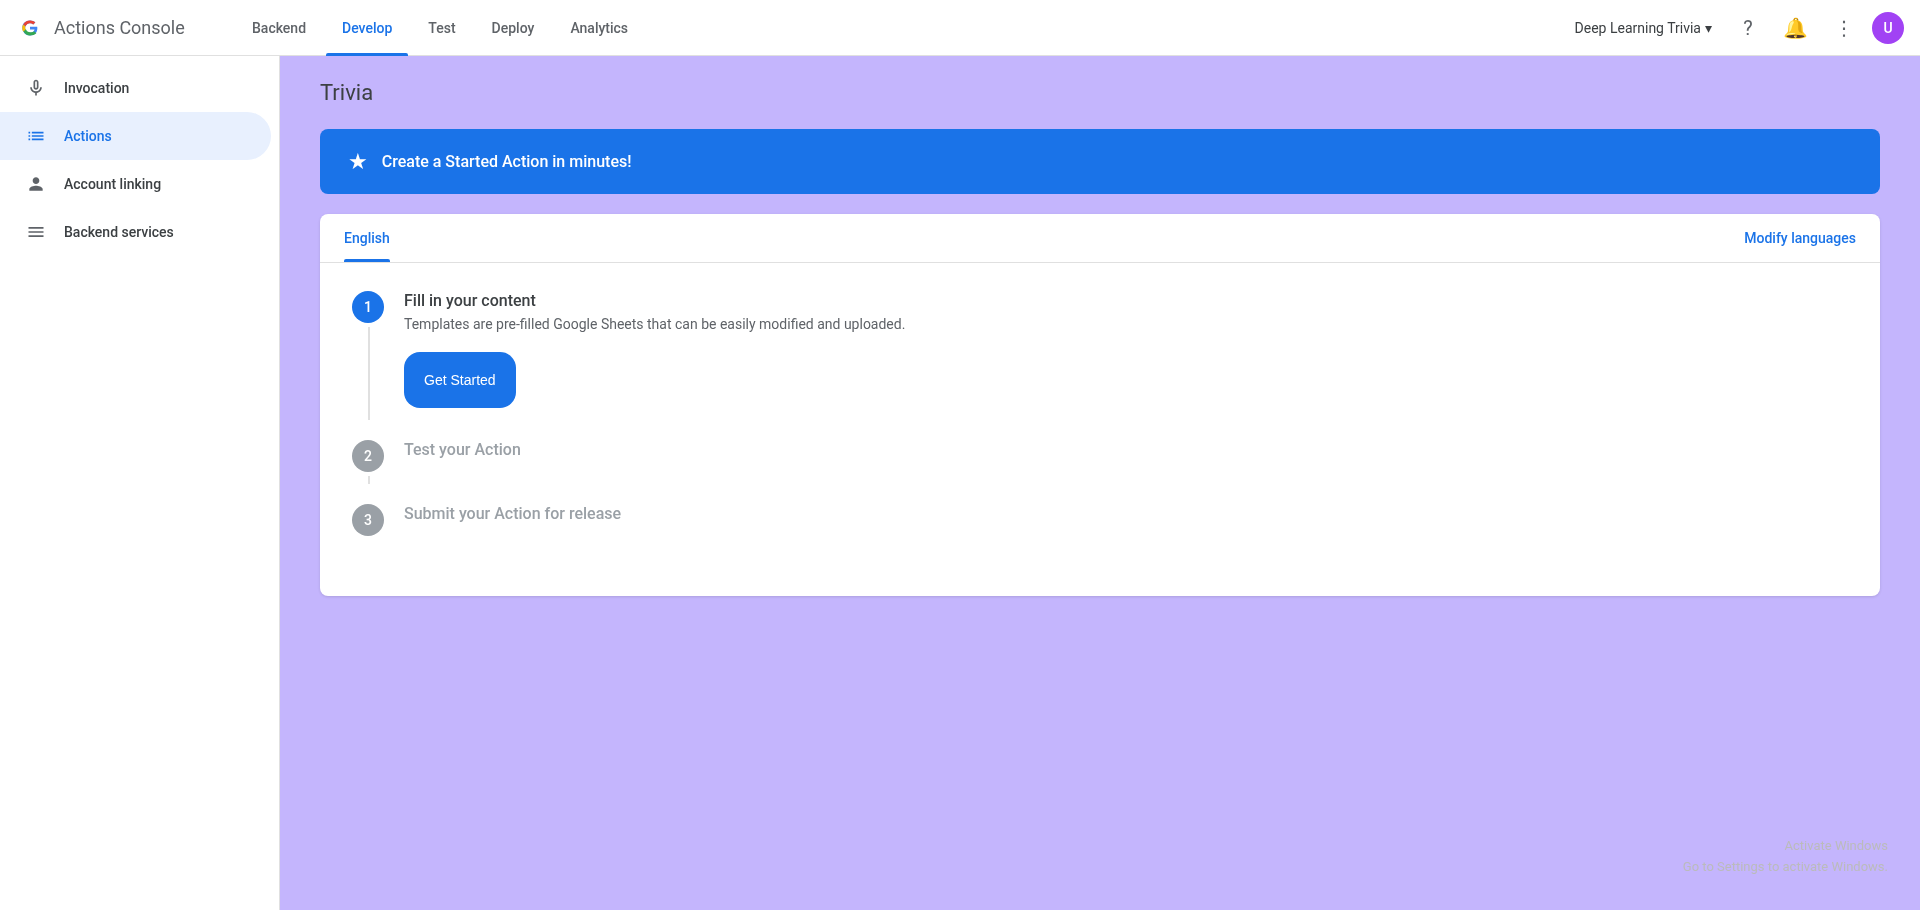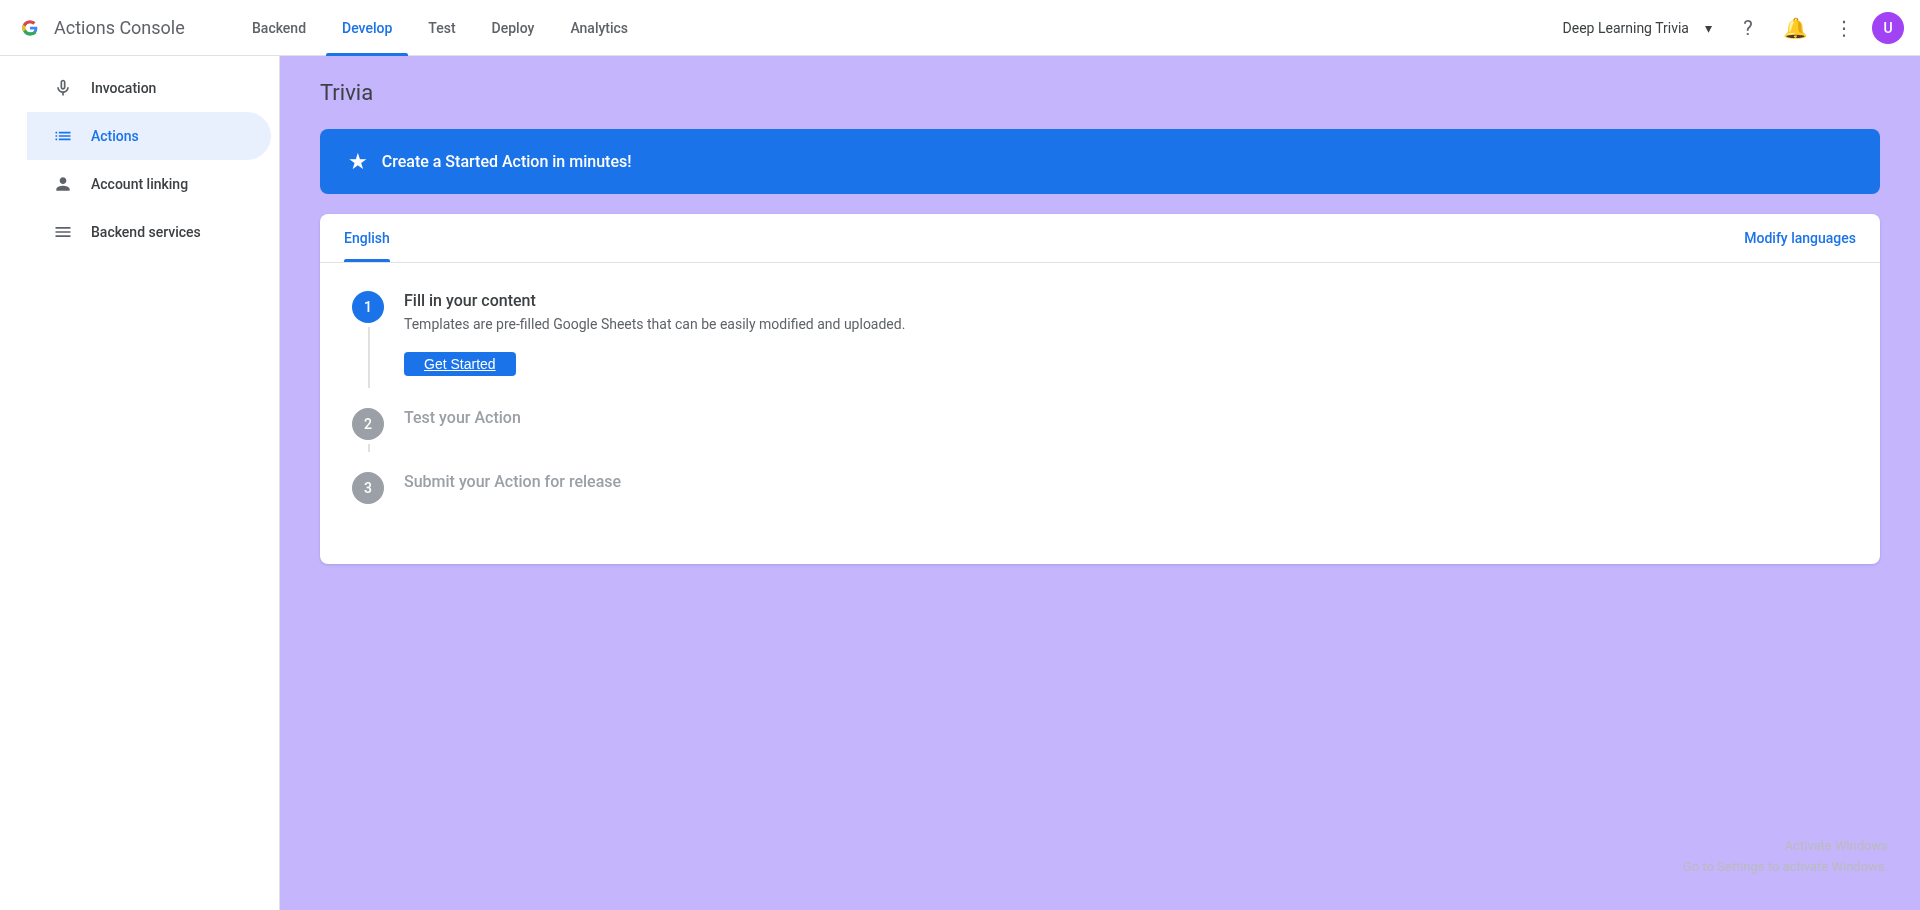--- a/index.html
+++ b/index.html
@@ -61,21 +61,21 @@
     }
     .nav-right {
       display: flex;
       align-items: center;
       gap: 8px;
       margin-left: auto;
     }
     .nav-project {
       display: flex;
       align-items: center;
-      gap: 16px;
+      gap: 4px;
       font-size: 14px;
       color: #3c4043;
       cursor: pointer;
       padding: 6px 8px;
       border-radius: 4px;
     }
     .nav-icon-btn {
       width: 40px;
       height: 40px;
       border-radius: 50%;
@@ -116,21 +116,20 @@
       display: flex;
       align-items: center;
       gap: 16px;
       padding: 0 24px;
       height: 48px;
       cursor: pointer;
       font-size: 14px;
       color: #3c4043;
       border-radius: 0 24px 24px 0;
       margin-right: 8px;
-      margin-left: 27px;
     }
     .sidebar-item.active {
       background: #e8f0fe;
       color: #1a73e8;
       text-align: right;
     }
     .sidebar-item.active .sidebar-icon { color: #1a73e8; }
     .sidebar-icon {
       font-size: 20px;
       color: #5f6368;
@@ -262,26 +261,25 @@
     .step-title.inactive { color: #9aa0a6; }
     .step-desc {
       font-size: 14px;
       color: #5f6368;
       margin-bottom: 20px;
     }
     .get-started-btn {
       background: #1a73e8;
       color: #fff;
       border: none;
-      border-radius: 4px;
-      padding: 4px 20px;
-      font-size: 14px;
-      font-weight: 500;
-      cursor: pointer;
-      text-decoration: underline;
+      border-radius: 16px;
+      padding: 20px 20px;
+      font-size: 14px;
+      font-weight: 500;
+      cursor: pointer;
     }
 
     
     .windows-watermark {
       position: fixed;
       bottom: 32px;
       right: 32px;
       text-align: right;
       color: #bbb;
       font-size: 13px;

